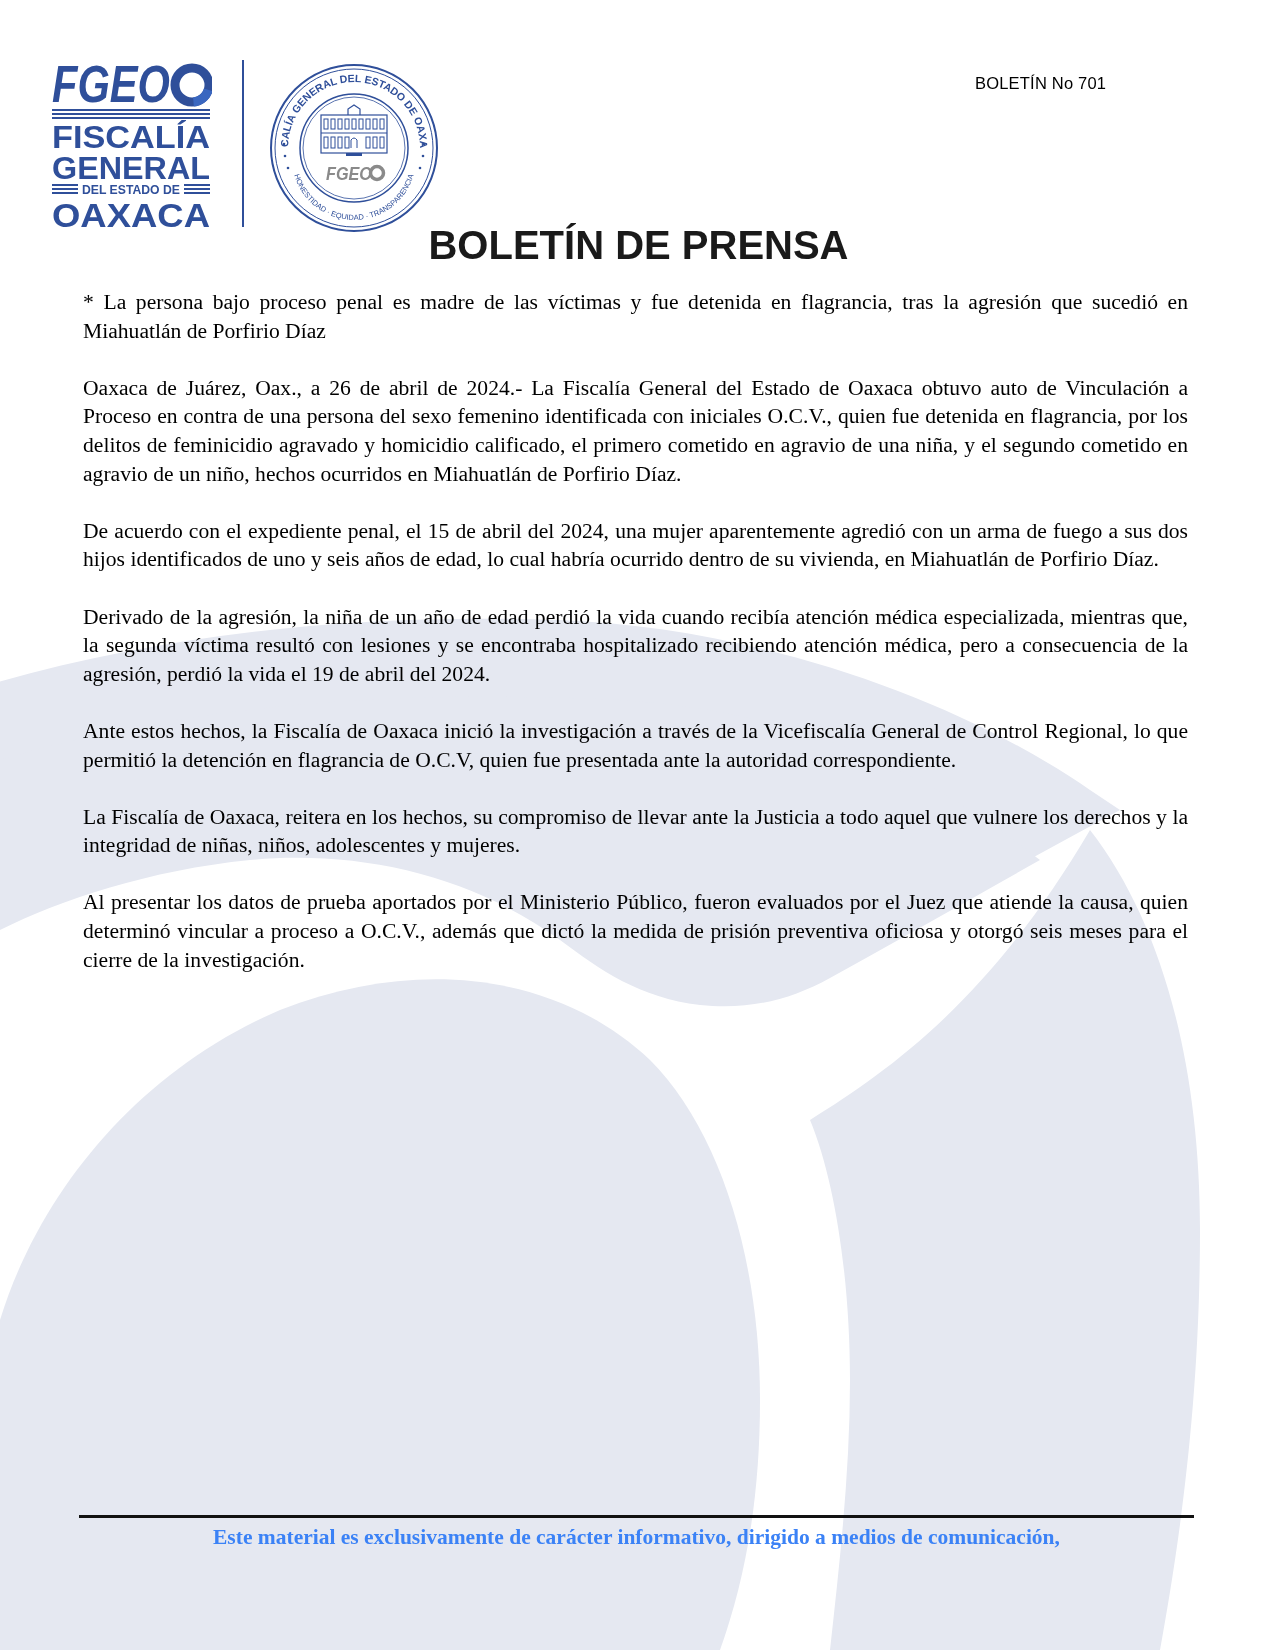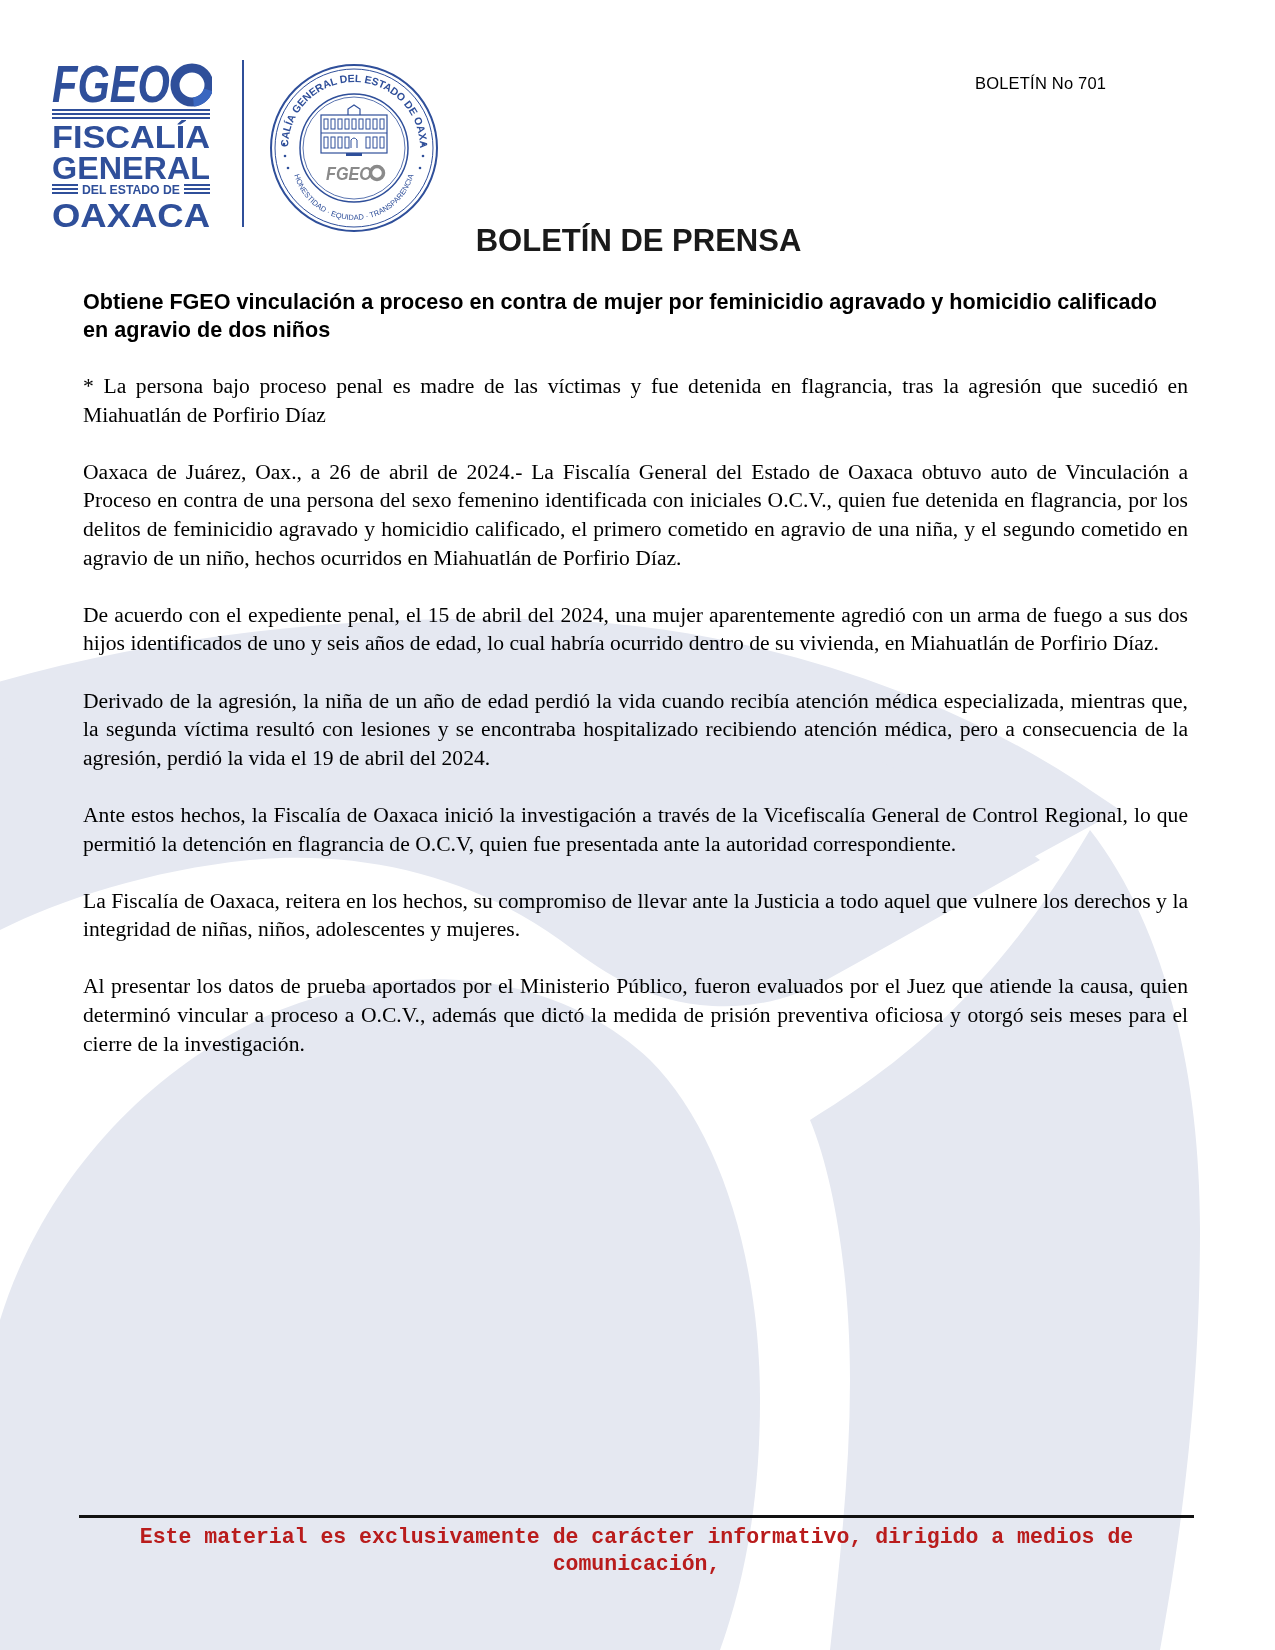--- a/index.html
+++ b/index.html
@@ -16,38 +16,38 @@
     .logo-wordmark { position: absolute; left: 52px; top: 58px; width: 160px; height: 172px; }
     .logo-divider { position: absolute; left: 242px; top: 60px; width: 2px; height: 167px; background: #2f4f9a; }
     .logo-seal { position: absolute; left: 268px; top: 62px; width: 172px; height: 172px; }
 
     .bulletin-number {
       position: absolute; left: 975px; top: 74px;
       font-weight: normal; font-size: 16.5px; letter-spacing: 0.2px;
     }
     .press-title {
       position: absolute; left: 0; width: 1275px; top: 223px;
-      text-align: center; font-weight: bold; font-size: 31px; color: #1a1a1a;
+      text-align: center; font-weight: bold; font-size: 40px; color: #1a1a1a;
       padding-left: 2px; box-sizing: border-box;
     }
 
     .content {
       position: absolute; left: 83px; top: 288px; width: 1105px;
       font-size: 21.6px; line-height: 28.6px;
     }
     .headline { font-weight: bold; text-align: left; margin: 0 0 28px 0; line-height: 28px; }
     .para { text-align: justify; margin: 0 0 28.6px 0; font-family: Liberation Serif, serif; }
 
     .footer-rule {
       position: absolute; left: 79px; top: 1515px; width: 1115px; height: 3px; background: #111;
     }
     .footer-note {
       position: absolute; left: 79px; top: 1524px; width: 1115px;
-      text-align: center; font-family: Liberation Mono, monospace; font-weight: bold;
-      font-size: 21.5px; line-height: 27px; color: #b91c1c;
+      text-align: center; font-family: Liberation Serif, serif; font-weight: bold;
+      font-size: 21.5px; line-height: 27px; color: #3b82f6;
     }
   </style>
 </head>
 <body>
 
 <svg class="watermark" viewBox="0 0 1275 1650" xmlns="http://www.w3.org/2000/svg">
   <defs>
     <clipPath id="pageclip">
         <rect x="0" y="0" width="1275" height="1650"></rect>
       </clipPath>
@@ -141,21 +141,20 @@
     </g>
     <rect x="78" y="91" width="16" height="3" fill="#2f4f9a"></rect>
     <text x="58" y="118" font-family="Liberation Sans, sans-serif" font-weight="bold" font-style="italic" font-size="19" fill="#8a8a8a" textLength="46" lengthAdjust="spacingAndGlyphs">FGEO</text>
     <circle cx="109" cy="111" r="6.5" fill="none" stroke="#8a8a8a" stroke-width="3.5"></circle>
   </svg>
 
   <div class="bulletin-number">BOLETÍN No 701</div>
   <div class="press-title">BOLETÍN DE PRENSA</div>
 
   <div class="content">
-    <p class="headline">Obtiene FGEO vinculación a proceso en contra de mujer por feminicidio agravado y homicidio calificado en agravio de dos niños</p>
     <p class="para">* La persona bajo proceso penal es madre de las víctimas y fue detenida en flagrancia, tras la agresión que sucedió en Miahuatlán de Porfirio Díaz</p>
     <p class="para">Oaxaca de Juárez, Oax., a 26 de abril de 2024.- La Fiscalía General del Estado de Oaxaca obtuvo auto de Vinculación a Proceso en contra de una persona del sexo femenino identificada con iniciales O.C.V., quien fue detenida en flagrancia, por los delitos de feminicidio agravado y homicidio calificado, el primero cometido en agravio de una niña, y el segundo cometido en agravio de un niño, hechos ocurridos en Miahuatlán de Porfirio Díaz.</p>
     <p class="para">De acuerdo con el expediente penal, el 15 de abril del 2024, una mujer aparentemente agredió con un arma de fuego a sus dos hijos identificados de uno y seis años de edad, lo cual habría ocurrido dentro de su vivienda, en Miahuatlán de Porfirio Díaz.</p>
     <p class="para">Derivado de la agresión, la niña de un año de edad perdió la vida cuando recibía atención médica especializada, mientras que, la segunda víctima resultó con lesiones y se encontraba hospitalizado recibiendo atención médica, pero a consecuencia de la agresión, perdió la vida el 19 de abril del 2024.</p>
     <p class="para">Ante estos hechos, la Fiscalía de Oaxaca inició la investigación a través de la Vicefiscalía General de Control Regional, lo que permitió la detención en flagrancia de O.C.V, quien fue presentada ante la autoridad correspondiente.</p>
     <p class="para">La Fiscalía de Oaxaca, reitera en los hechos, su compromiso de llevar ante la Justicia a todo aquel que vulnere los derechos y la integridad de niñas, niños, adolescentes y mujeres.</p>
     <p class="para">Al presentar los datos de prueba aportados por el Ministerio Público, fueron evaluados por el Juez que atiende la causa, quien determinó vincular a proceso a O.C.V., además que dictó la medida de prisión preventiva oficiosa y otorgó seis meses para el cierre de la investigación.</p>
   </div>
 
   <div class="footer-rule"></div>

